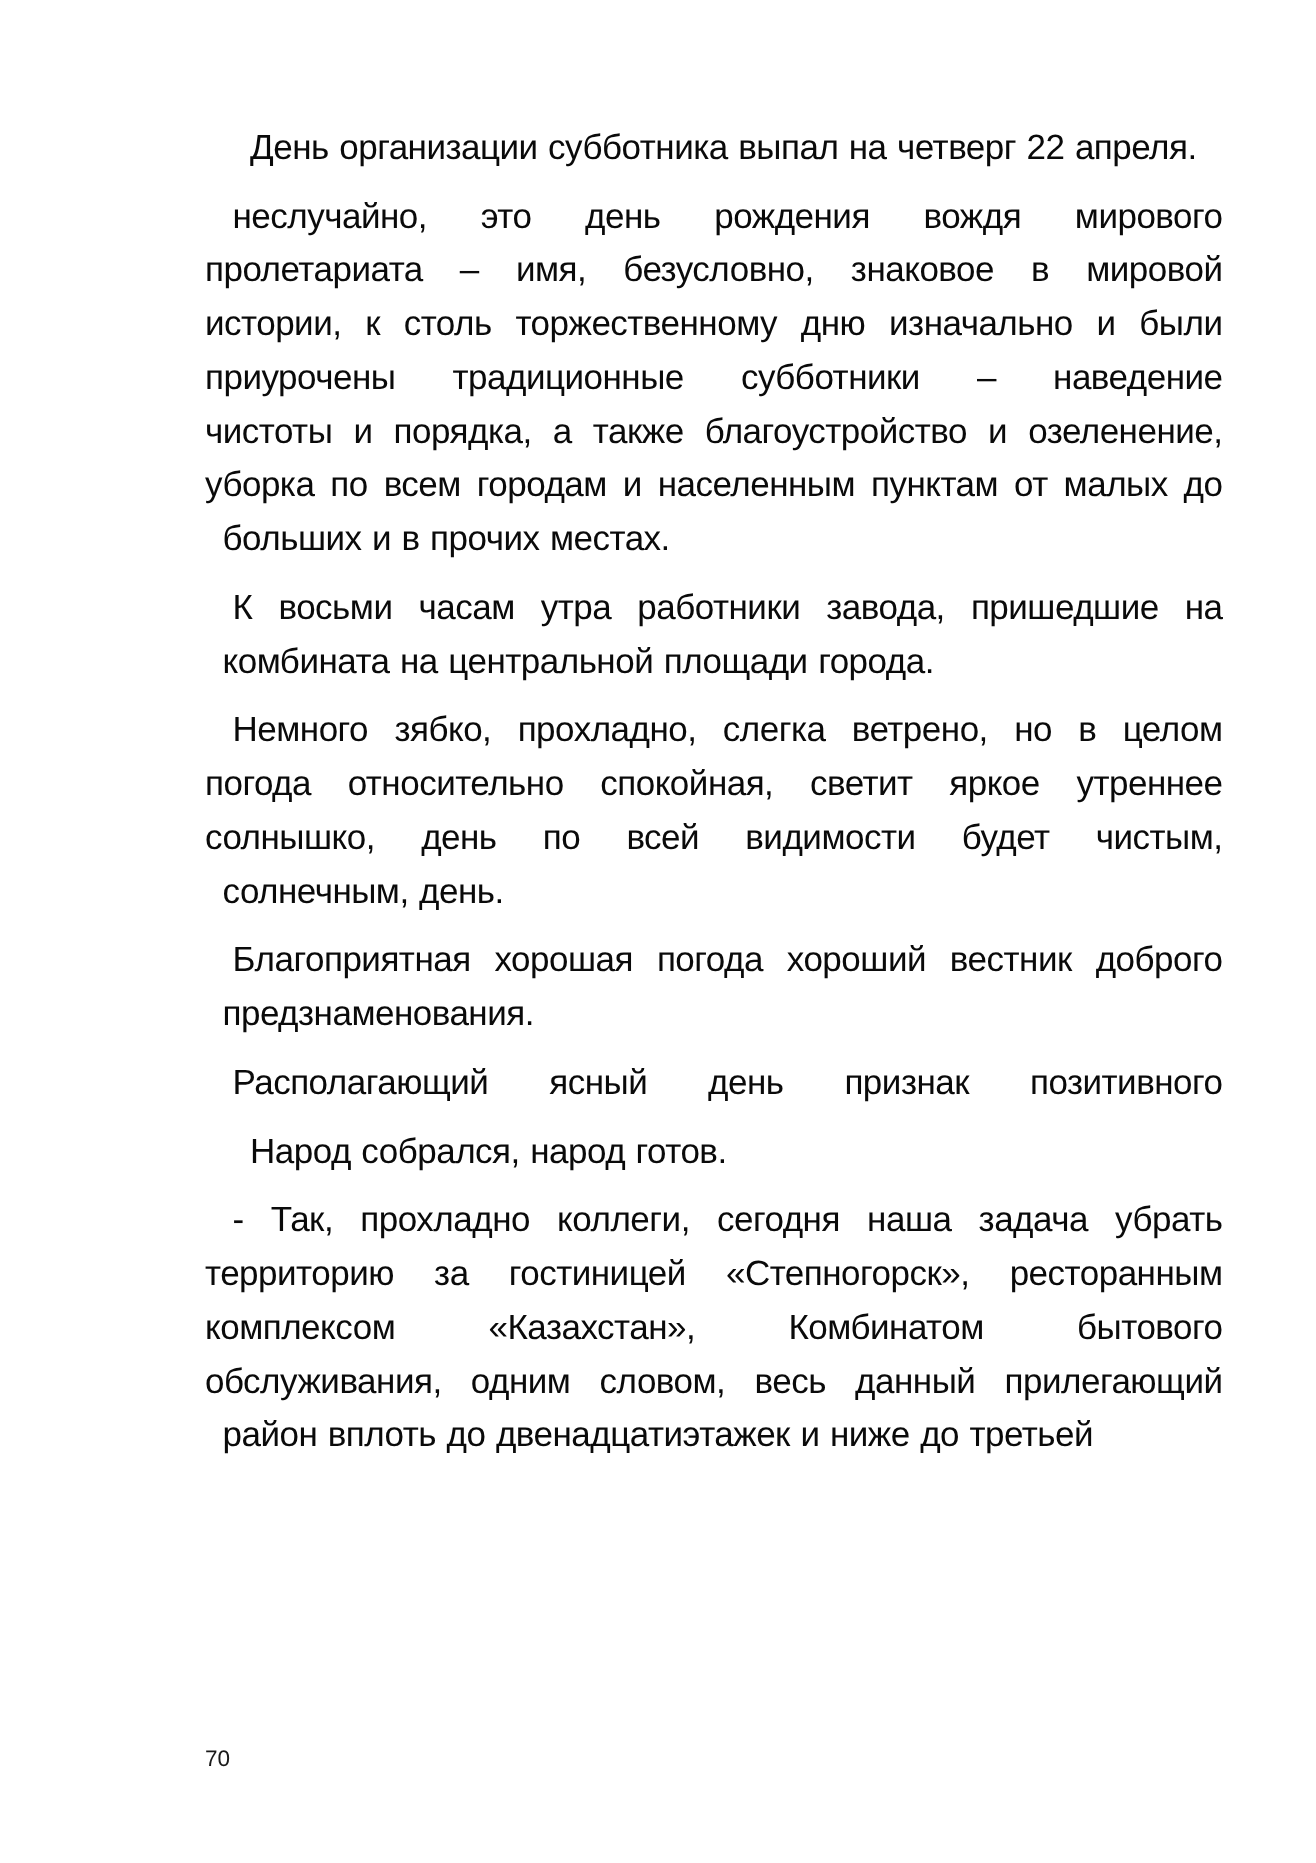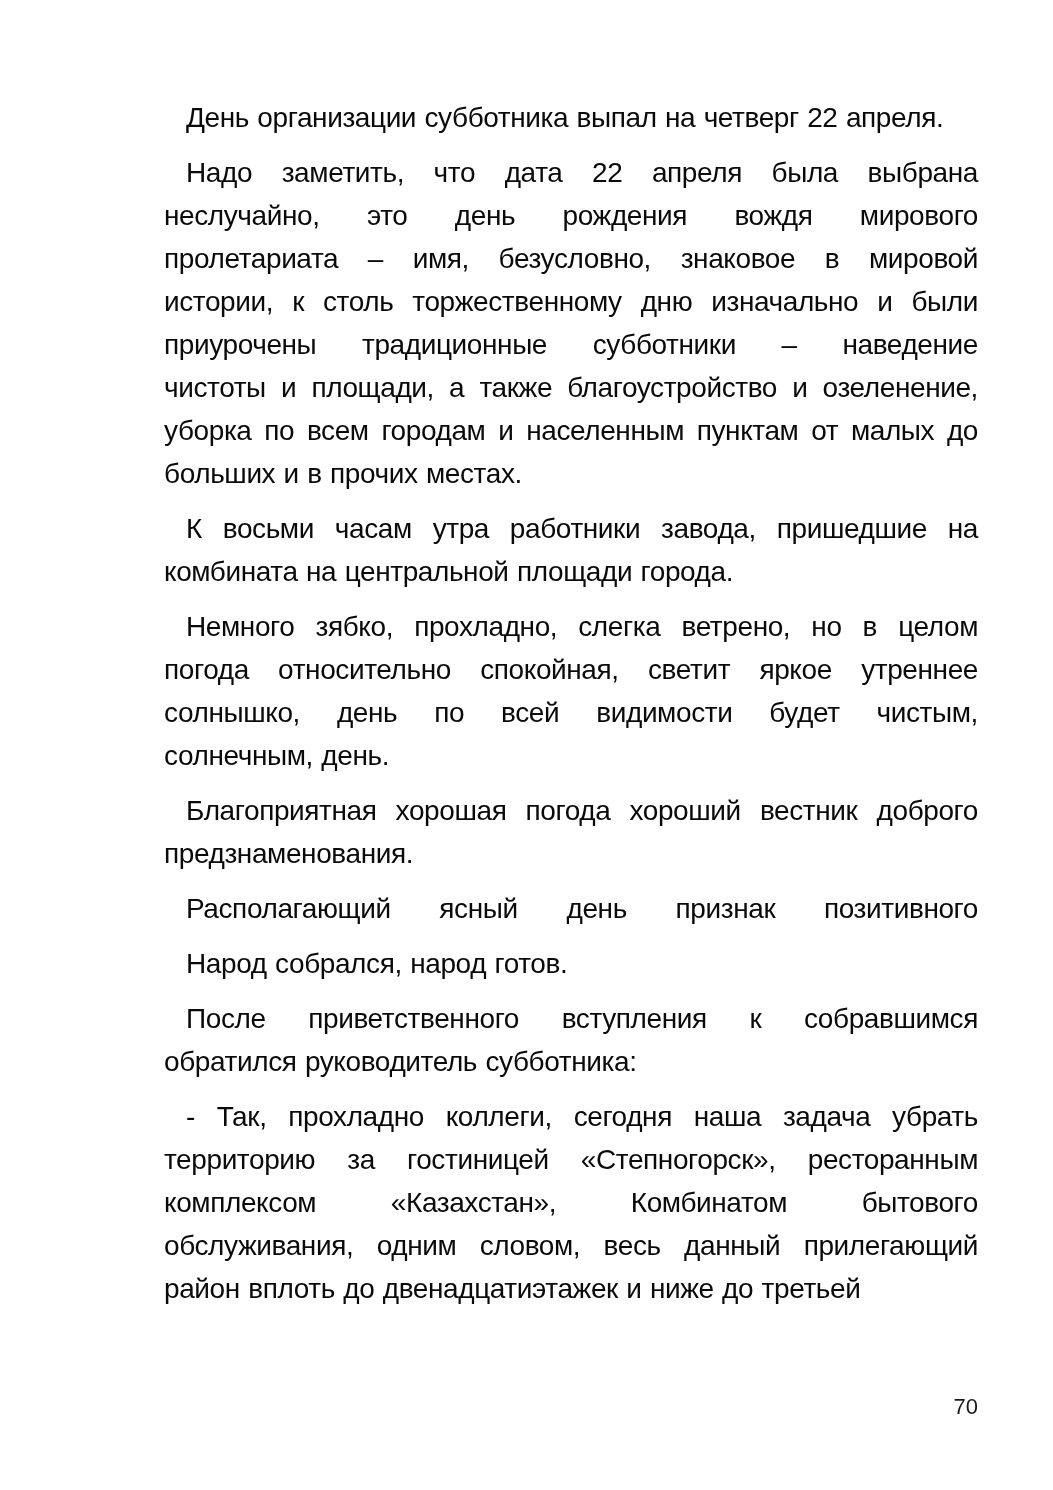--- a/index.html
+++ b/index.html
@@ -32,50 +32,50 @@
   .line {
     text-align: justify;
     -moz-text-align-last: justify;
     text-align-last: justify;
     white-space: normal;
     word-spacing: 1px;
   }
   .line.last {
     -moz-text-align-last: left;
     text-align-last: left;
+    margin-left: 14px;
   }
   .paragraph .line:first-child {
     text-indent: 22px;
   }
   .page-number {
     position: absolute;
     left: 164px;
     top: 1392px;
     width: 814px;
-    text-align: right;
-    font-size: 22px;
+    text-align: left;
+    font-size: 18px;
     line-height: 30px;
     color: #1a1a1a;
   }
 </style>
 </head>
 <body>
 
 <div class="page">
   <div class="content">
       <div class="paragraph">
         <div class="line last">День организации субботника выпал на четверг 22 апреля.</div>
       </div>
       <div class="paragraph">
-        <div class="line">Надо заметить, что дата 22 апреля была выбрана</div>
         <div class="line">неслучайно, это день рождения вождя мирового</div>
         <div class="line">пролетариата – имя, безусловно, знаковое в мировой</div>
         <div class="line">истории, к столь торжественному дню изначально и были</div>
         <div class="line">приурочены традиционные субботники – наведение</div>
-        <div class="line">чистоты и площади, а также благоустройство и озеленение,</div>
+        <div class="line">чистоты и порядка, а также благоустройство и озеленение,</div>
         <div class="line">уборка по всем городам и населенным пунктам от малых до</div>
         <div class="line last">больших и в прочих местах.</div>
       </div>
       <div class="paragraph">
         <div class="line">К восьми часам утра работники завода, пришедшие на</div>
         <div class="line last">комбината на центральной площади города.</div>
       </div>
       <div class="paragraph">
         <div class="line">Немного зябко, прохладно, слегка ветрено, но в целом</div>
         <div class="line">погода относительно спокойная, светит яркое утреннее</div>
@@ -86,24 +86,20 @@
         <div class="line">Благоприятная хорошая погода хороший вестник доброго</div>
         <div class="line last">предзнаменования.</div>
       </div>
       <div class="paragraph">
         <div class="line">Располагающий ясный день признак позитивного</div>
       </div>
       <div class="paragraph">
         <div class="line last">Народ собрался, народ готов.</div>
       </div>
       <div class="paragraph">
-        <div class="line">После приветственного вступления к собравшимся</div>
-        <div class="line last">обратился руководитель субботника:</div>
-      </div>
-      <div class="paragraph">
         <div class="line">- Так, прохладно коллеги, сегодня наша задача убрать</div>
         <div class="line">территорию за гостиницей «Степногорск», ресторанным</div>
         <div class="line">комплексом «Казахстан», Комбинатом бытового</div>
         <div class="line">обслуживания, одним словом, весь данный прилегающий</div>
         <div class="line last">район вплоть до двенадцатиэтажек и ниже до третьей</div>
       </div>
     </div>
   <div class="page-number">70</div>
 </div>
 

